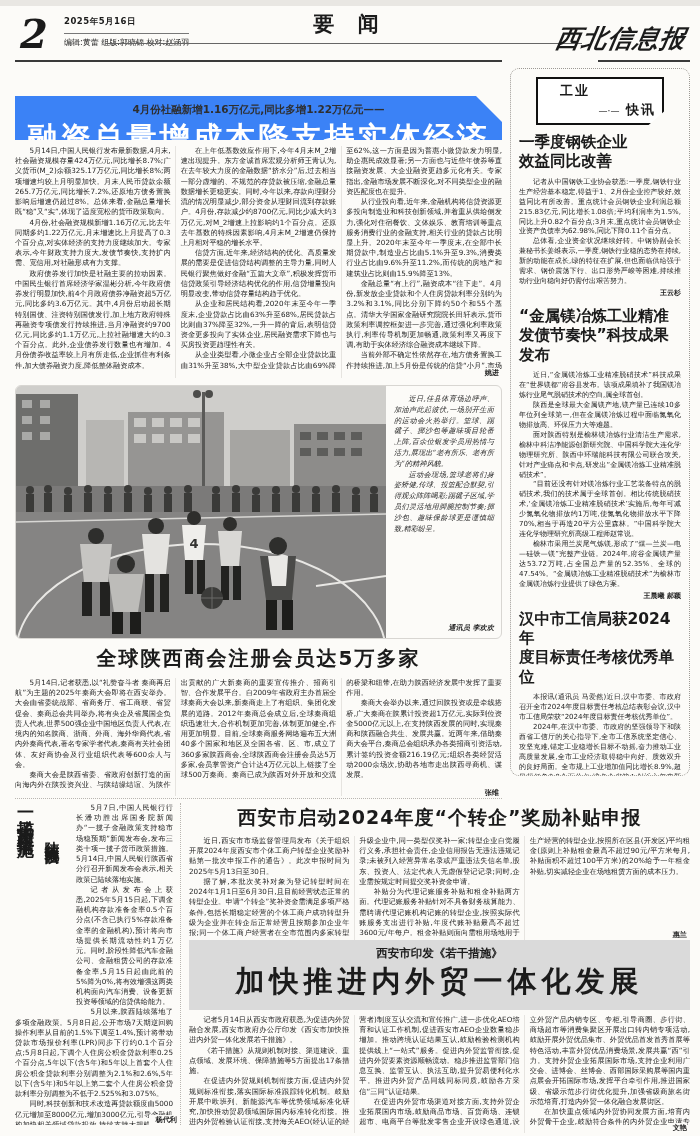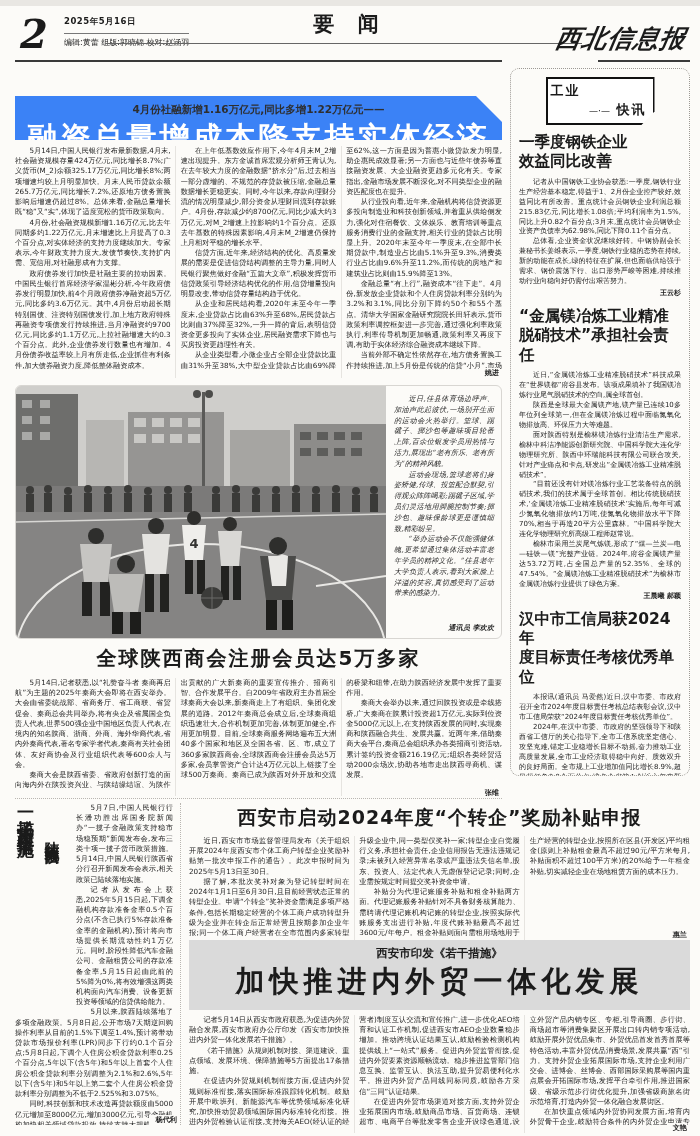--- a/index.html
+++ b/index.html
@@ -44,21 +44,21 @@
     color:#2a2a2a;position:relative;overflow:hidden;}
   .photo-cap .para{text-indent:2em;}
   .cap-byline{position:absolute;bottom:4px;right:7px;font-weight:bold;background:#fcfbf8;padding-left:5px;}
 
   
   .qs-title{text-align:center;font-size:20px;font-weight:900;letter-spacing:2px;margin:4px 0 6px 0;}
   .qs-body{height:118px;border-bottom:1px dotted #b9b6b1;padding-bottom:2px;}
 
   
   .sidebox{border:1px dotted #9c9994;border-radius:9px;height:694px;padding:8px 8px 4px 8px;overflow:hidden;position:relative;}
-  .kuaixun{width:96px;margin:0 auto 8px auto;border:2px solid #111;padding:3px 6px 4px 3px;background:#fff;
+  .kuaixun{width:96px;margin:0 auto 8px auto;border:2px solid #111;padding:3px 6px 4px 22px;background:#fff;
     clip-path:polygon(0 0,100% 0,100% 72%,88% 100%,0 100%);}
   .kx1{font-size:13px;font-weight:900;letter-spacing:2px;}
   .kx2{font-size:13px;font-weight:900;letter-spacing:2px;text-align:right;margin-top:1px;}
   .kx2 .dash{font-weight:normal;font-size:9px;letter-spacing:0;}
   .sb-title{font-weight:900;font-size:15.5px;line-height:1.25;white-space:pre-line;margin:8px 0 6px 0;}
   .sb-body{font-size:7px;line-height:1.42;color:#232323;position:relative;}
 
   
   .bottom-row{display:flex;gap:8px;padding:4px 10px 0 15px;}
   .mon{width:158px;border-right:1px dotted #b9b6b1;padding-right:7px;position:relative;height:322px;overflow:hidden;}
@@ -221,21 +221,20 @@
             <rect x="250" y="214" width="11" height="30" fill="#1d1d1b"></rect>
               <rect x="266" y="214" width="11" height="30" fill="#1d1d1b"></rect>
             <circle cx="196" cy="212" r="11" fill="#3b3b39"></circle>
             <line x1="185" y1="212" x2="207" y2="212" stroke="#6b6b69" stroke-width="1"></line>
             <line x1="196" y1="201" x2="196" y2="223" stroke="#6b6b69" stroke-width="1"></line>
           </g>
         </svg>
         <div class="photo-cap">
           <p class="para">近日,佳县体育场边呼声、加油声此起彼伏,一场别开生面的运动会火热举行。篮球、踢毽子、掷沙包等趣味项目轮番上阵,百余位银发学员用热情与活力,展现出“老有所乐、老有所为”的精神风貌。</p>
             <p class="para">运动会现场,篮球老将们身姿矫健,传球、投篮配合默契,引得观众阵阵喝彩;踢毽子区域,学员们灵活地用脚腕控制节奏;掷沙包、趣味保龄球更是谨慎细致,精彩纷呈。</p>
-            <p class="para">“举办运动会不仅能强健体魄,更希望通过集体活动丰富老年学员的精神文化。”佳县老年大学负责人表示,看到大家脸上洋溢的笑容,真切感受到了运动带来的感染力。</p>
             <span class="cap-byline">通讯员 李欢欢</span>
         </div>
       </div>
 
       <div>
         <div class="qs-title">全球陕西商会注册会员达5万多家</div>
         <div class="colbody cols3 qs-body">
           <p class="para">5月14日,记者获悉,以“礼赞奋斗者 秦商再启航”为主题的2025年秦商大会即将在西安举办。大会由省委统战部、省商务厅、省工商联、省贸促会、秦商总会共同举办,将有央企及省属国企负责人代表,世界500强企业中国地区负责人代表,在境内的知名陕商、浙商、外商、海外华裔代表,省内外秦商代表,著名专家学者代表,秦商有关社会团体、友好商协会及行业组织代表等600余人与会。</p>
             <p class="para">秦商大会是陕西省委、省政府创新打造的面向海内外在陕投资兴业、与陕结缘结谊、为陕作出贡献的广大新秦商的重要宣传推介、招商引智、合作发展平台。自2009年省政府主办首届全球秦商大会以来,新秦商走上了有组织、集团化发展的道路。2012年秦商总会成立后,全球秦商组织迅速壮大,合作机制更加完善,体制更加健全,作用更加明显。目前,全球秦商服务网络遍布五大洲40多个国家和地区及全国各省、区、市,成立了360多家陕西商会,全球陕西商会注册会员达5万多家,会员掌管资产合计达4万亿元以上,链接了全球500万秦商。秦商已成为陕西对外开放和交流的桥梁和纽带,在助力陕西经济发展中发挥了重要作用。</p>
             <p class="para">秦商大会举办以来,通过回陕投资或是牵线搭桥,广大秦商在陕累计投资超1万亿元,实际到位资金5000亿元以上,在支持陕西发展的同时,实现秦商和陕西融合共生、发展共赢。近两年来,借助秦商大会平台,秦商总会组织承办各类招商引资活动,累计签约投资金额216.19亿元;组织各类经贸活动2000余场次,协助各地市走出陕西寻商机、谋发展。</p>
@@ -256,21 +255,21 @@
 效益同比改善</div>
           <div class="sb-body">
             <p class="para">记者从中国钢铁工业协会获悉:一季度,钢铁行业生产经营基本稳定,得益于1、2月份企业控产较好,效益同比有所改善。重点统计会员钢铁企业利润总额215.83亿元,同比增长1.08倍;平均利润率为1.5%,同比上升0.82个百分点;3月末,重点统计会员钢铁企业资产负债率为62.98%,同比下降0.11个百分点。</p>
               <p class="para">总体看,企业资金状况继续好转。中钢协副会长兼秘书长姜维表示,一季度,钢铁行业稳的态势在持续,新的动能在成长,绿的特征在扩展,但也面临供给强于需求、钢价震荡下行、出口形势严峻等困难,持续推动行业向稳向好仍需付出艰苦努力。</p>
               <span class="byline-inline">王云杉</span>
           </div>
         </div>
 
         <div>
           <div class="sb-title">“金属镁冶炼工业精准
-脱硝技术”承担社会责任</div>
+发债节奏快”科技成果发布</div>
           <div class="sb-body">
             <p class="para">近日,“金属镁冶炼工业精准脱硝技术”科技成果在“世界镁都”府谷县发布。该项成果填补了我国镁冶炼行业尾气脱硝技术的空白,属全球首创。</p>
               <p class="para">陕西是全球最大金属镁产地,镁产量已连续10多年位列全球第一,但在金属镁冶炼过程中面临氮氧化物排放高、环保压力大等难题。</p>
               <p class="para">面对陕西特别是榆林镁冶炼行业清洁生产需求,榆林中科洁净能源创新研究院、中国科学院大连化学物理研究所、陕西中环瑞能科技有限公司联合攻关,针对产业痛点和卡点,研发出“金属镁冶炼工业精准脱硝技术”。</p>
               <p class="para">“目前还没有针对镁冶炼行业工艺装备特点的脱硝技术,我们的技术属于全球首创。相比传统脱硝技术,‘金属镁冶炼工业精准脱硝技术’实施后,每年可减少氮氧化物排放约1万吨,使氮氧化物排放水平下降70%,相当于再造20平方公里森林。”中国科学院大连化学物理研究所高级工程师赵常说。</p>
               <p class="para">榆林市采用兰炭尾气炼镁,形成了“煤—兰炭—电—硅铁—镁”完整产业链。2024年,府谷金属镁产量达53.72万吨,占全国总产量的52.35%、全球的47.54%。“金属镁冶炼工业精准脱硝技术”为榆林市金属镁冶炼行业提供了绿色方案。</p>
               <span class="byline-inline">王晨曦 郝颖</span>
           </div>
         </div>
 

